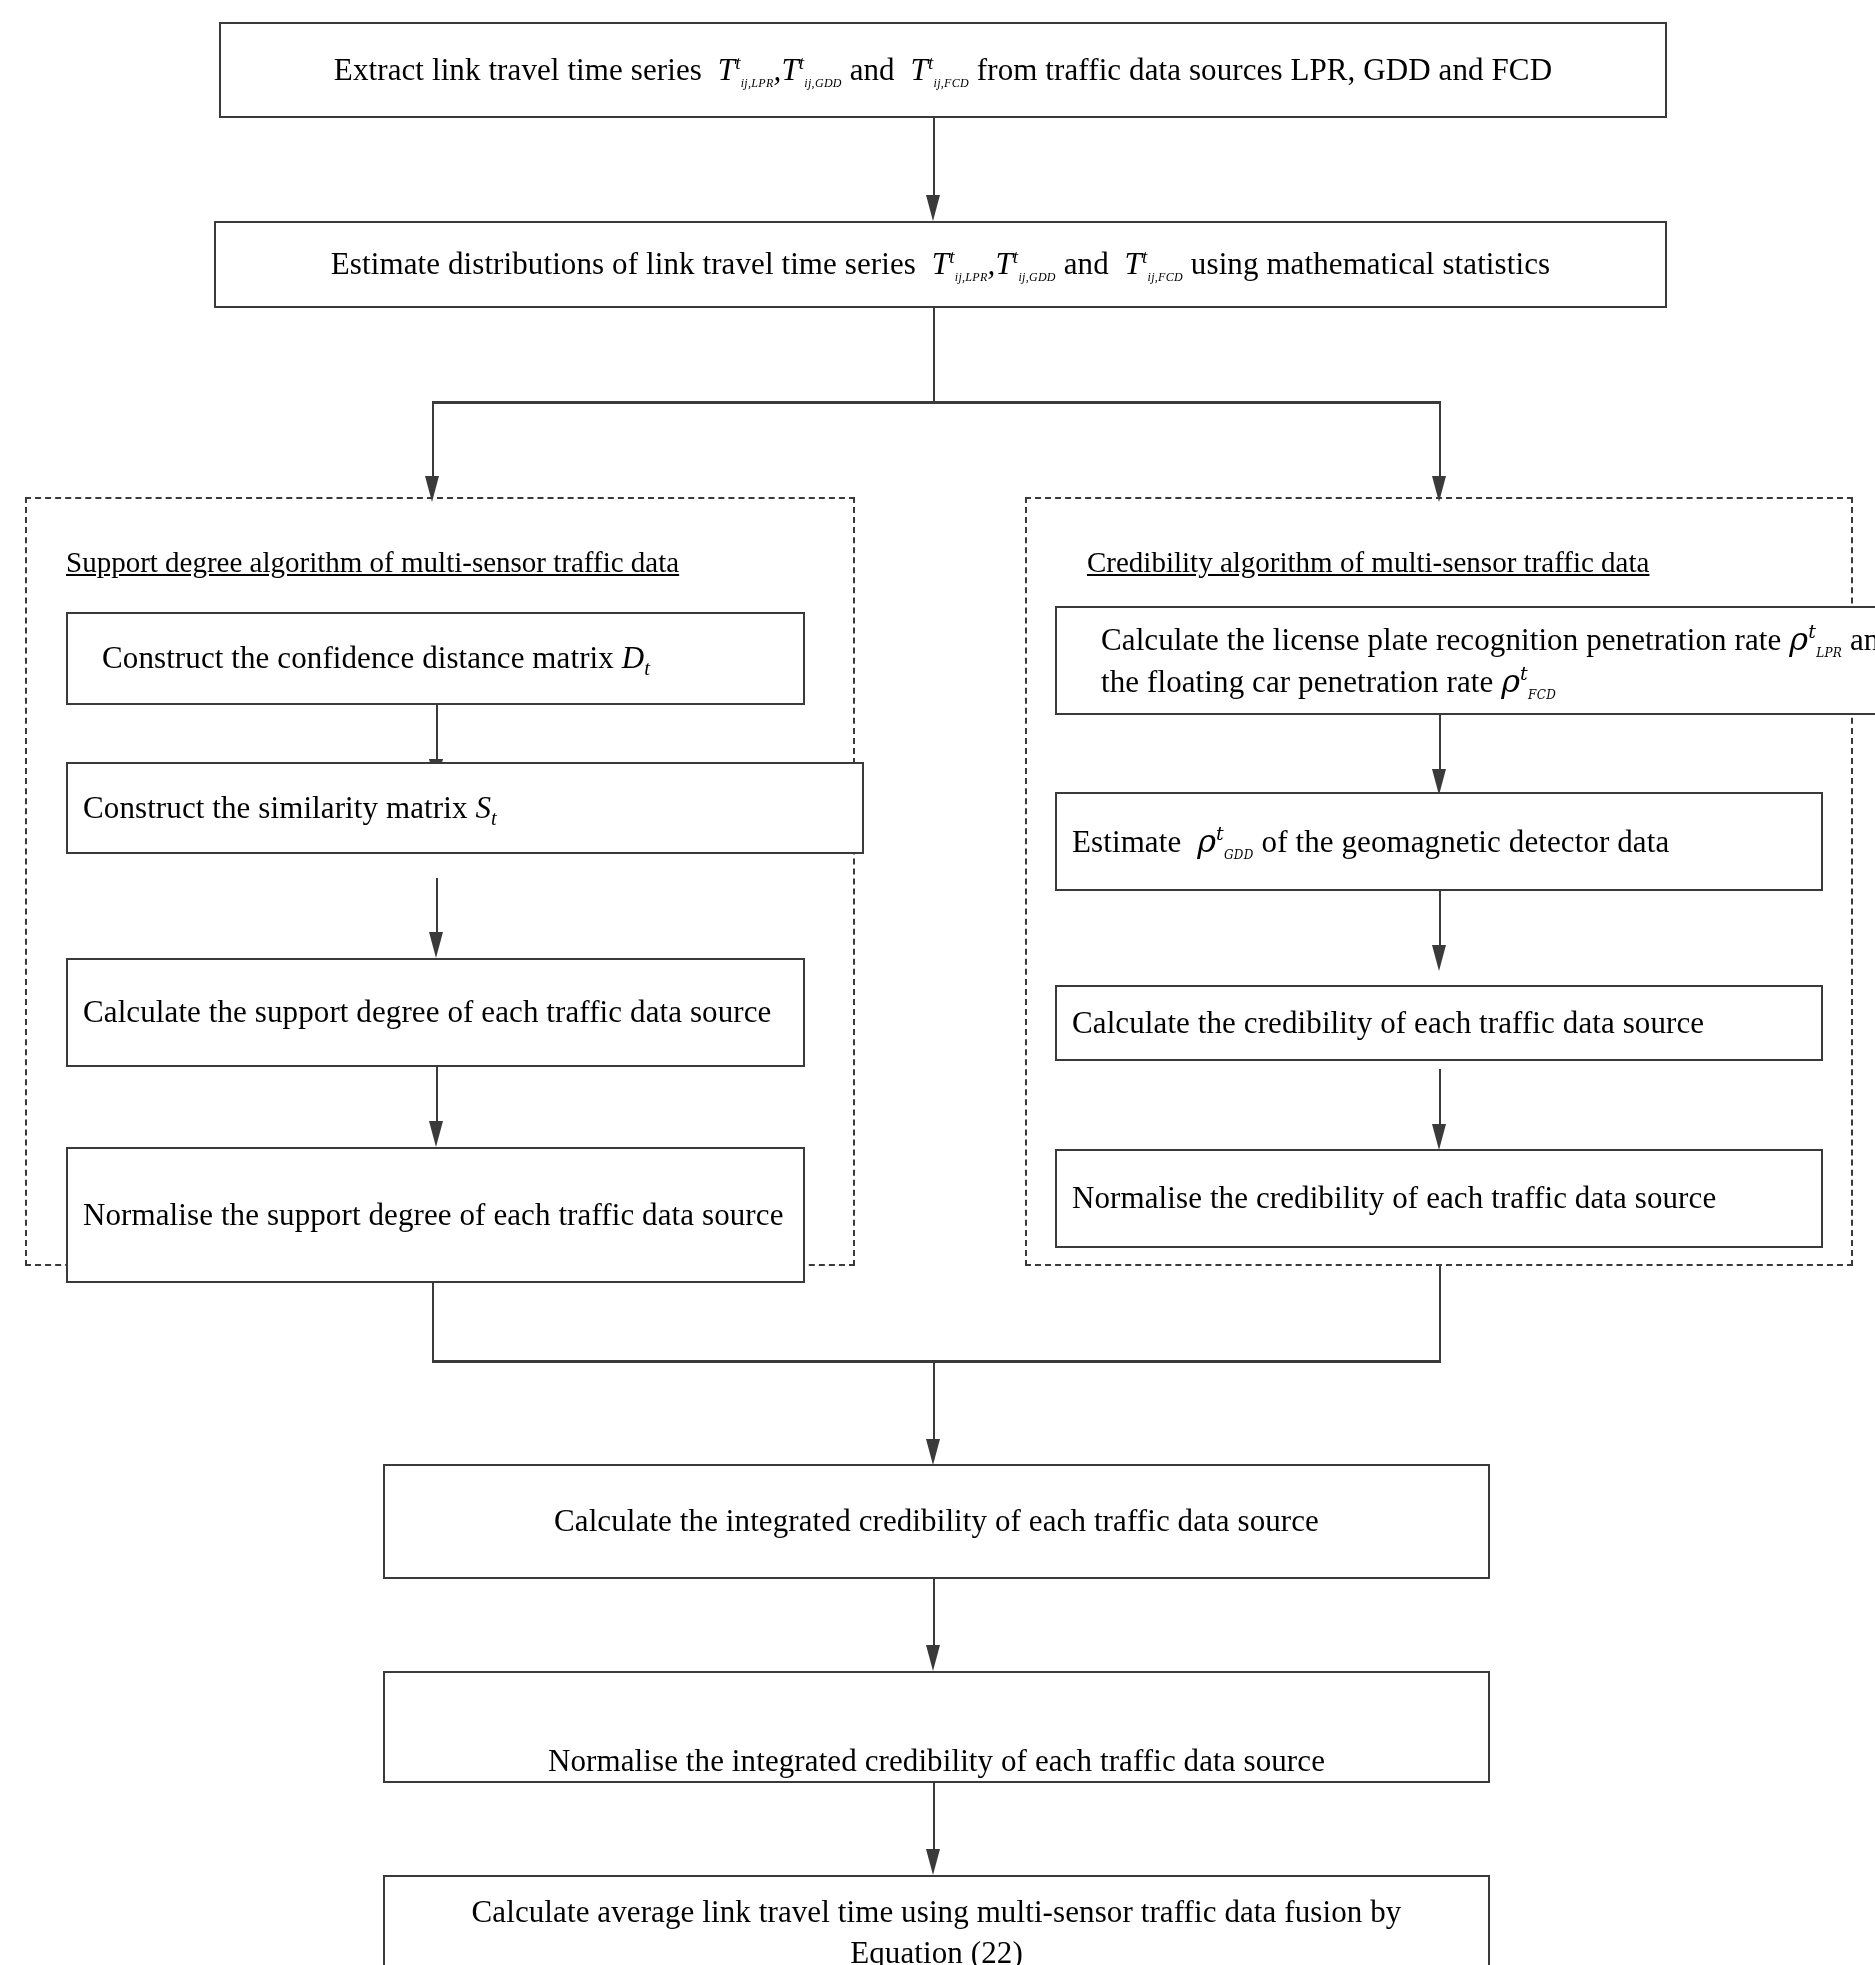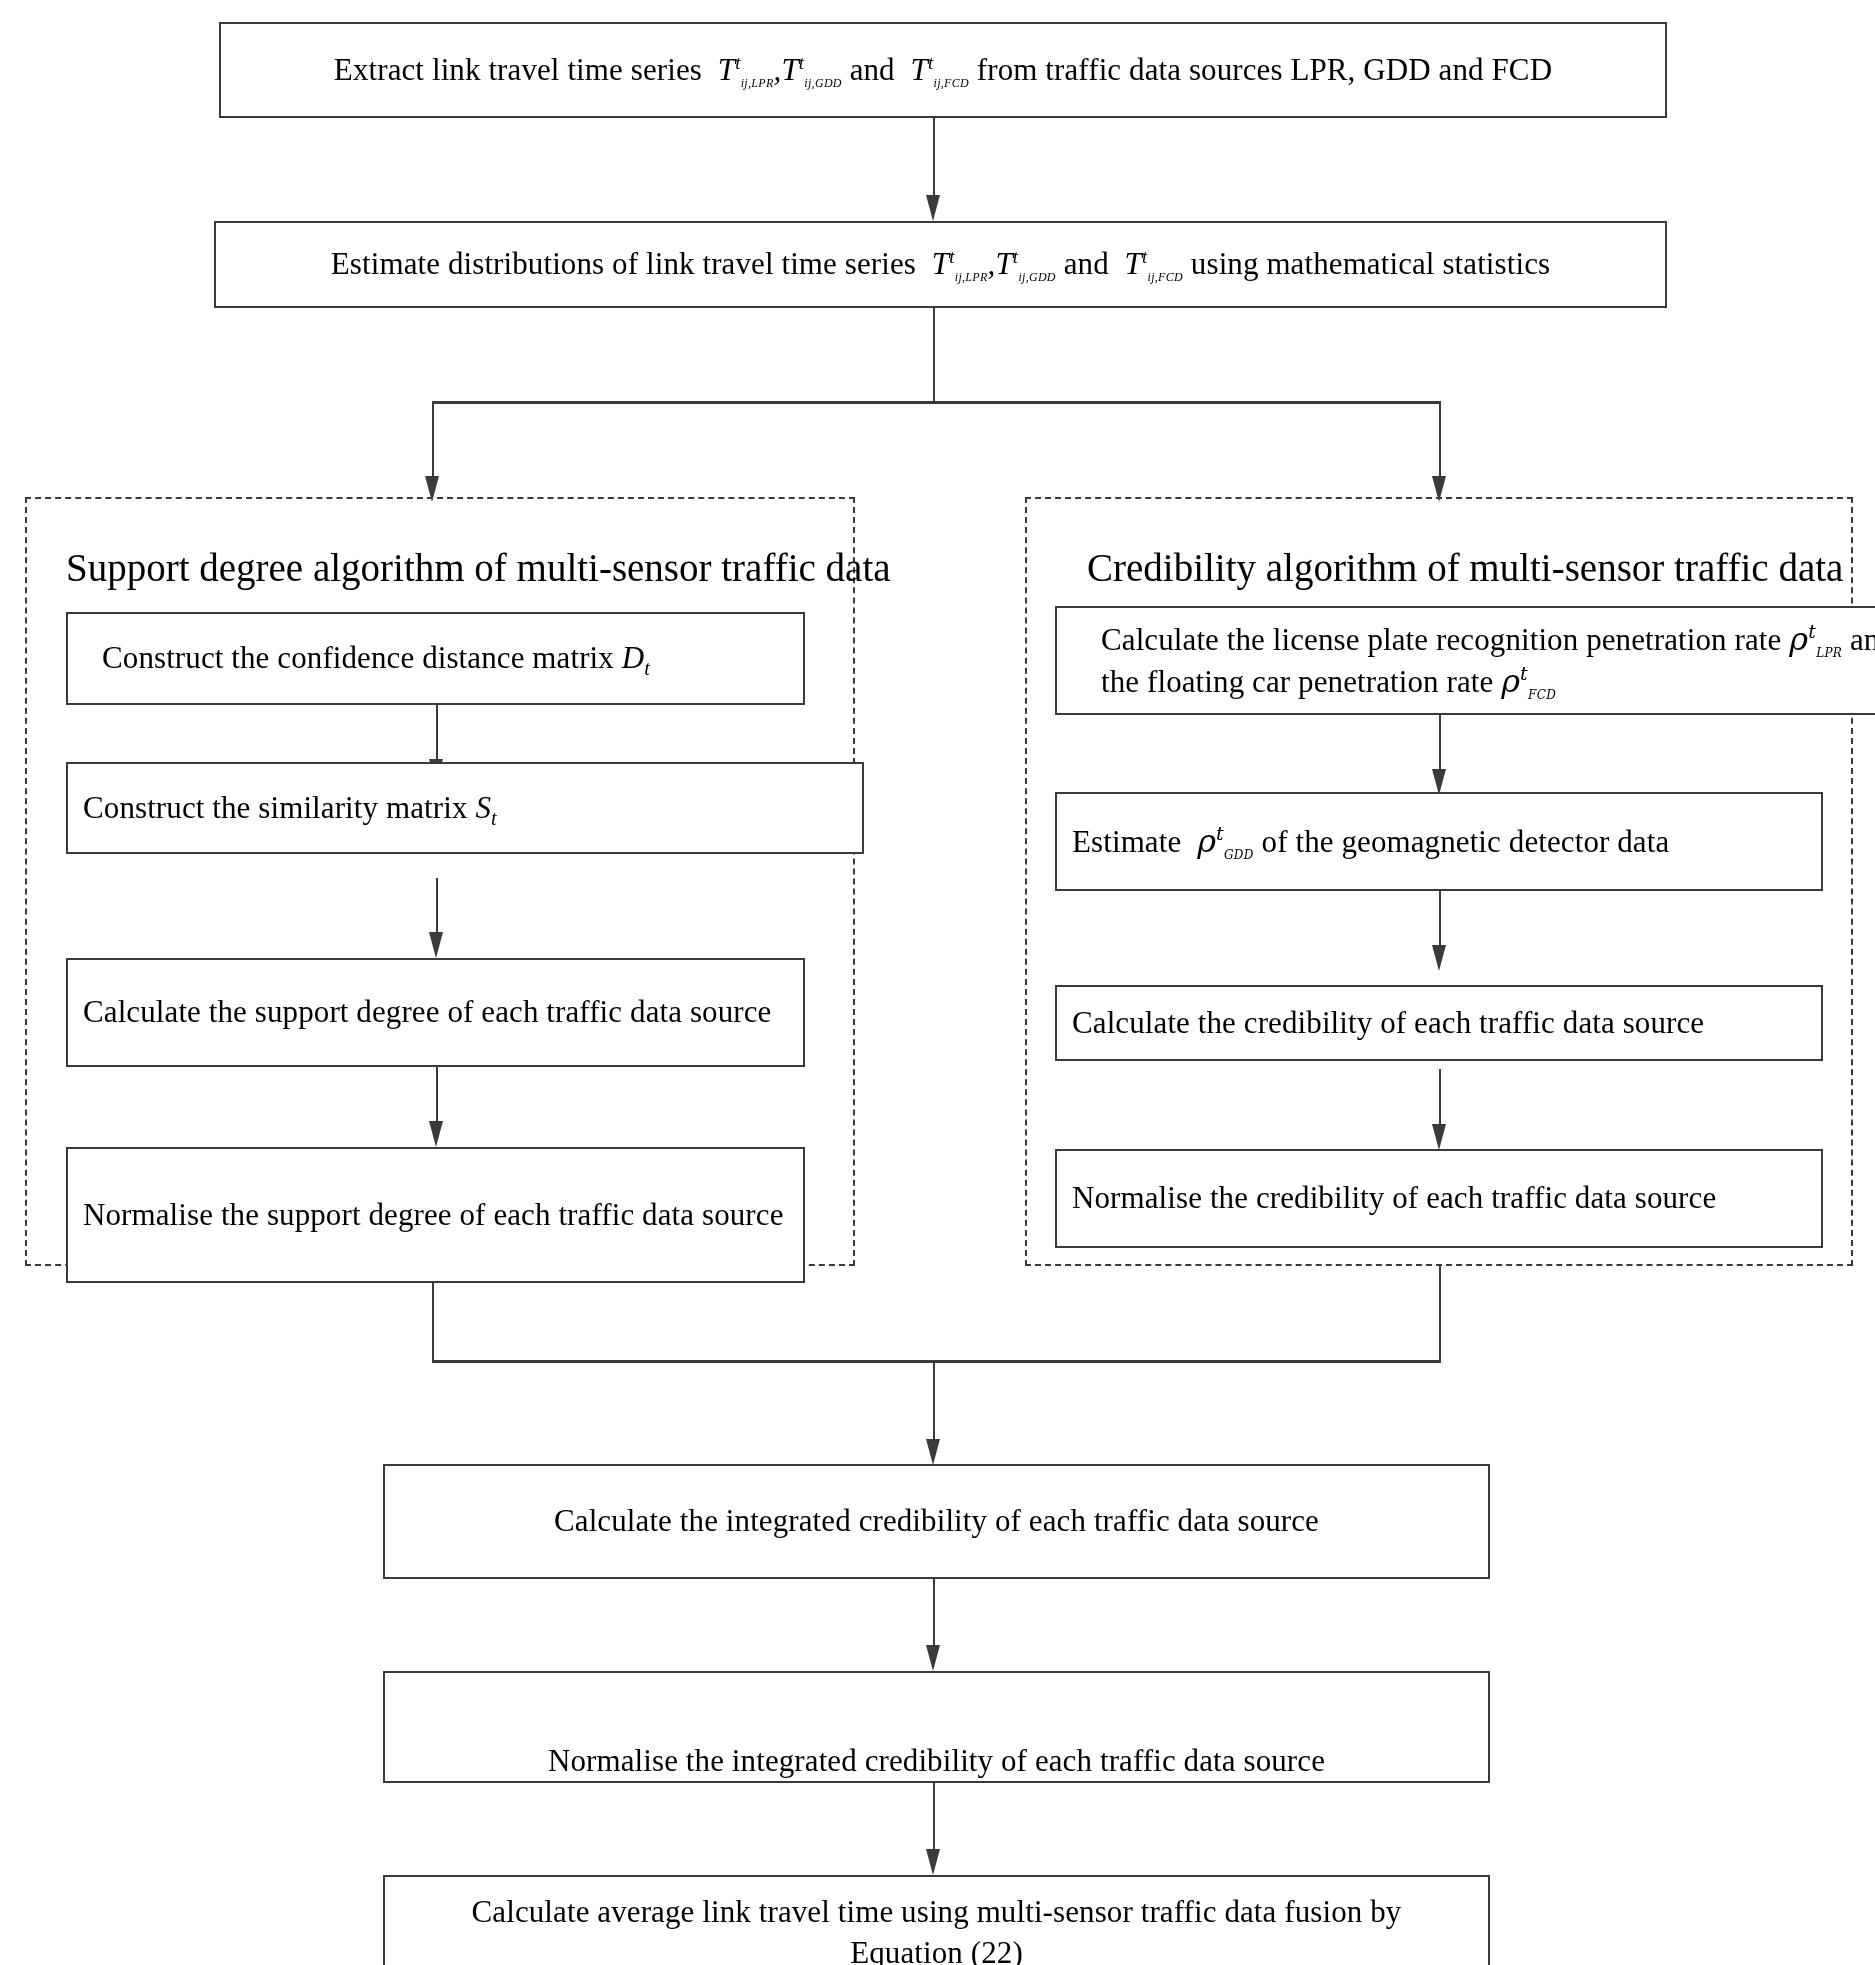--- a/index.html
+++ b/index.html
@@ -47,25 +47,26 @@
   
   .dashgroup {
     position: absolute;
     box-sizing: border-box;
     border: 2.9px dashed #3a3a3a;
     background: transparent;
     z-index: 2;
   }
   .group-title {
     position: absolute;
-    font-size: 39px;
+    font-size: 29px;
     line-height: 1.2;
     color: #000000;
     white-space: nowrap;
     z-index: 3;
+    text-decoration: underline;
   }
 
   
   .vline {
     position: absolute;
     width: 1.7px;
     background: #3a3a3a;
     z-index: 1;
   }
   .hline {

